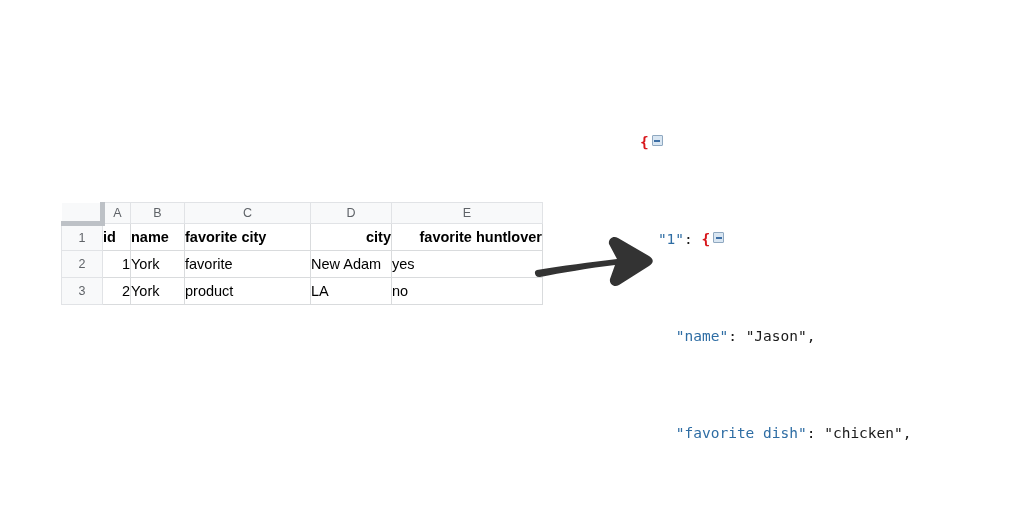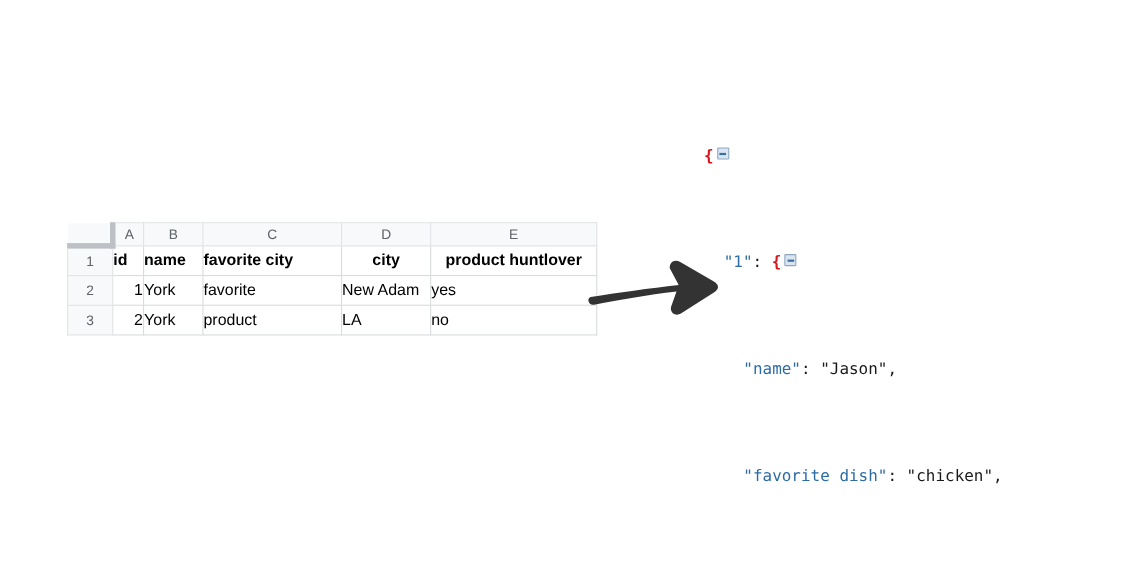--- a/index.html
+++ b/index.html
@@ -55,21 +55,21 @@
     border: 1px solid #d9dbdd;
     height: 27px;
     padding: 0 4px;
     white-space: nowrap;
     vertical-align: middle;
     background: #fff;
   }
   .cell.hdr { font-weight: bold; }
   .al-left   { text-align: left; }
   .al-right  { text-align: right; }
-  .al-center { text-align: center; }
+  .al-center { text-align: right; }
 
   .w-a { width: 28px; }
   .w-b { width: 54px; }
   .w-c { width: 126px; }
   .w-d { width: 81px; }
   .w-e { width: 151px; }
 
   
   #arrow { position: absolute; left: 531px; top: 222px; width: 125px; height: 76px; }
 
@@ -123,21 +123,21 @@
       <th class="colhdr w-c">C</th>
       <th class="colhdr w-d">D</th>
       <th class="colhdr w-e">E</th>
     </tr>
     <tr>
       <td class="rowhdr">1</td>
       <td class="cell hdr al-left">id</td>
       <td class="cell hdr al-left">name</td>
       <td class="cell hdr al-left">favorite city</td>
       <td class="cell hdr al-center">city</td>
-      <td class="cell hdr al-center">product huntlover</td>
+      <td class="cell hdr al-center">favorite huntlover</td>
     </tr>
     <tr>
       <td class="rowhdr">2</td>
       <td class="cell al-right">1</td>
       <td class="cell al-left">York</td>
       <td class="cell al-left">favorite</td>
       <td class="cell al-left">New Adam</td>
       <td class="cell al-left">yes</td>
     </tr>
     <tr>

